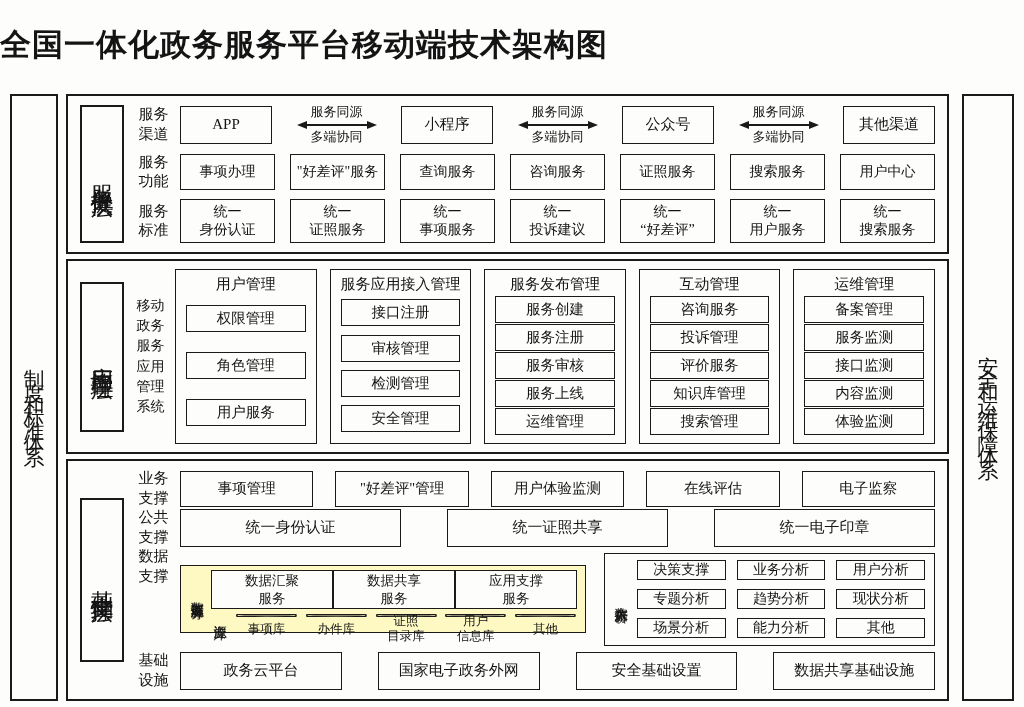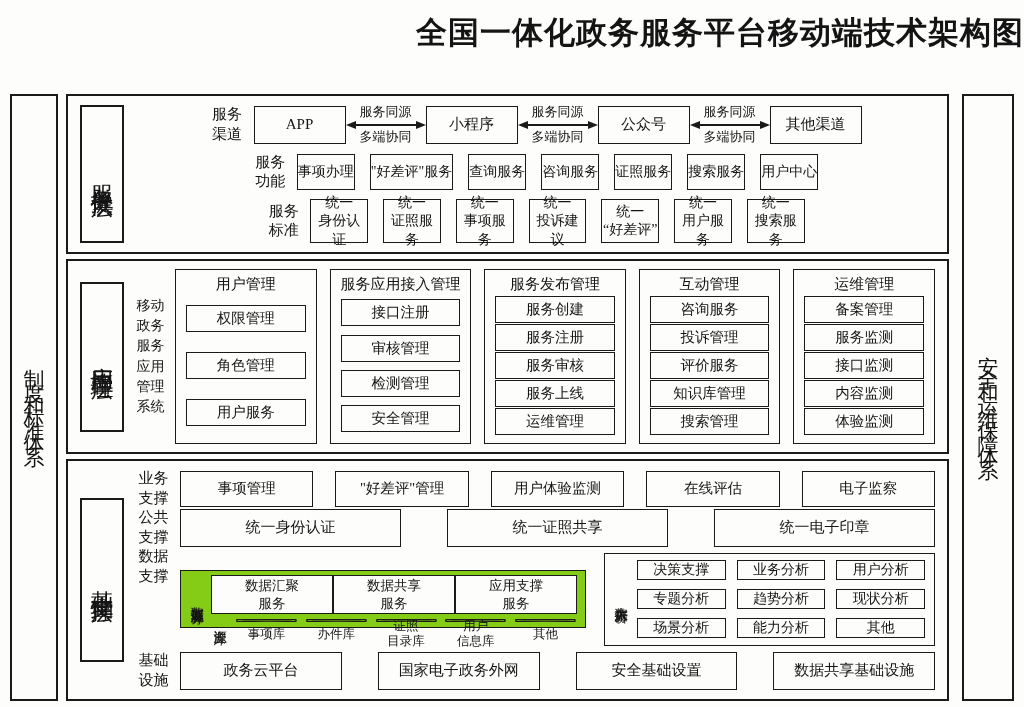--- a/index.html
+++ b/index.html
@@ -1,37 +1,37 @@
 <!DOCTYPE html>
 <html lang="zh"><head>
 <meta charset="utf-8">
 <style>
   html,body{margin:0;padding:0;}
   body{background:#ffffff;font-family:"Liberation Serif",serif;color:#141414;}
   .page{position:relative;width:1024px;height:707px;background:#fdfdfc;overflow:hidden;}
-  .title{position:absolute;top:12px;left:0;right:0;text-align:right;font-size:31px;font-weight:bold;font-family:"Liberation Sans",sans-serif;letter-spacing:1px;}
+  .title{position:absolute;top:24px;left:0;right:0;text-align:left;font-size:31px;font-weight:bold;font-family:"Liberation Sans",sans-serif;letter-spacing:1px;}
   .frame{position:absolute;left:10px;top:94px;width:1004px;height:607px;display:flex;gap:8px;}
   .sidebar{border:2.2px solid #1a1a1a;display:flex;align-items:center;justify-content:center;background:#fdfdfc;}
   .sidebar-left{width:44px;}
   .sidebar-right{width:48px;margin-left:5px;}
   .vtext{writing-mode:vertical-rl;text-orientation:upright;}
   .sidebar .vtext{font-size:21px;letter-spacing:13px;}
   .main{flex:1;display:flex;flex-direction:column;gap:5px;}
   .layer{border:2.2px solid #1a1a1a;background:#fdfdfc;display:flex;align-items:center;}
   .layer1{height:158px;padding:6px 12px 6px 12px;}
   .layer2{height:191px;padding:8px 12px;}
   .layer3{flex:1;padding:8px 12px 9px;}
   .layer-label{border:2px solid #1a1a1a;min-width:40px;width:40px;display:flex;align-items:center;justify-content:center;}
   .layer-label .vtext{font-size:23px;letter-spacing:3px;}
   .ll1{height:134px;}
   .ll2{height:146px;}
   .ll3{height:160px;}
   .box{border:1.6px solid #1a1a1a;display:flex;align-items:center;justify-content:center;text-align:center;background:#fdfdfc;white-space:pre-line;}
   
-  .rows1{flex:1;align-self:stretch;display:flex;flex-direction:column;justify-content:space-between;padding:3px 0;align-items:center;}
+  .rows1{flex:1;align-self:stretch;display:flex;flex-direction:column;justify-content:space-between;padding:3px 0;}
   .row{display:flex;align-items:center;}
   .rowlabel{width:33px;min-width:33px;text-align:center;font-size:15px;line-height:1.3;margin:0 10px 0 13px;}
   .rowcontent{flex:1;display:flex;align-items:center;justify-content:space-between;}
   .chbox{width:90px;height:36px;font-size:15px;}
   .arrowgrp{display:flex;flex-direction:column;align-items:center;font-size:13px;line-height:1.15;}
   .arrowgrp svg{margin:0;}
   .fbox{flex:1;margin-left:15px;height:34px;font-size:14px;white-space:nowrap;}
   .fbox:first-child{margin-left:0;}
   .sbox{flex:1;margin-left:15px;height:42px;font-size:14px;line-height:1.3;}
   .sbox:first-child{margin-left:0;}
@@ -42,21 +42,21 @@
   .group-title{text-align:center;font-size:15px;white-space:nowrap;height:22px;line-height:22px;}
   .group-items{flex:1;display:flex;flex-direction:column;justify-content:space-around;}
   .gitem{height:25px;font-size:14.5px;margin:0 3px;}
   
   .l3col{flex:1;align-self:stretch;display:flex;flex-direction:column;justify-content:space-between;}
   .bbox{flex:1;margin-left:22px;height:34px;font-size:14.5px;white-space:nowrap;}
   .bbox:first-child{margin-left:0;}
   .pbox{flex:1;margin-left:46px;height:36px;font-size:15px;}
   .pbox:first-child{margin-left:0;}
   .rowC{display:flex;align-items:stretch;height:104px;}
-  .dres{width:390px;border:1.8px solid #1a1a1a;display:flex;padding:4px 8px 5px 6px;background:#84cc16;}
+  .dres{width:390px;border:1.8px solid #1a1a1a;display:flex;padding:4px 8px 15px 6px;background:#fef9c3;}
   .panel-label{min-width:20px;width:20px;display:flex;align-items:center;justify-content:center;}
   .panel-label .vtext{font-size:13.5px;letter-spacing:1px;line-height:1;}
   .dres-inner{flex:1;display:flex;flex-direction:column;margin-left:4px;}
   .svc-row{display:flex;margin-bottom:5px;}
   .svcbox{flex:1;height:37px;font-size:13.5px;line-height:1.3;}
   .svcbox:first-child{margin-left:0;}
   .repo-row{flex:1;display:flex;align-items:stretch;justify-content:center;}
   .repo-label{min-width:17px;width:17px;display:flex;align-items:center;justify-content:center;}
   .repo-label .vtext{font-size:13.5px;letter-spacing:1px;}
   .cyl{flex:1;margin-left:7px;position:relative;}

